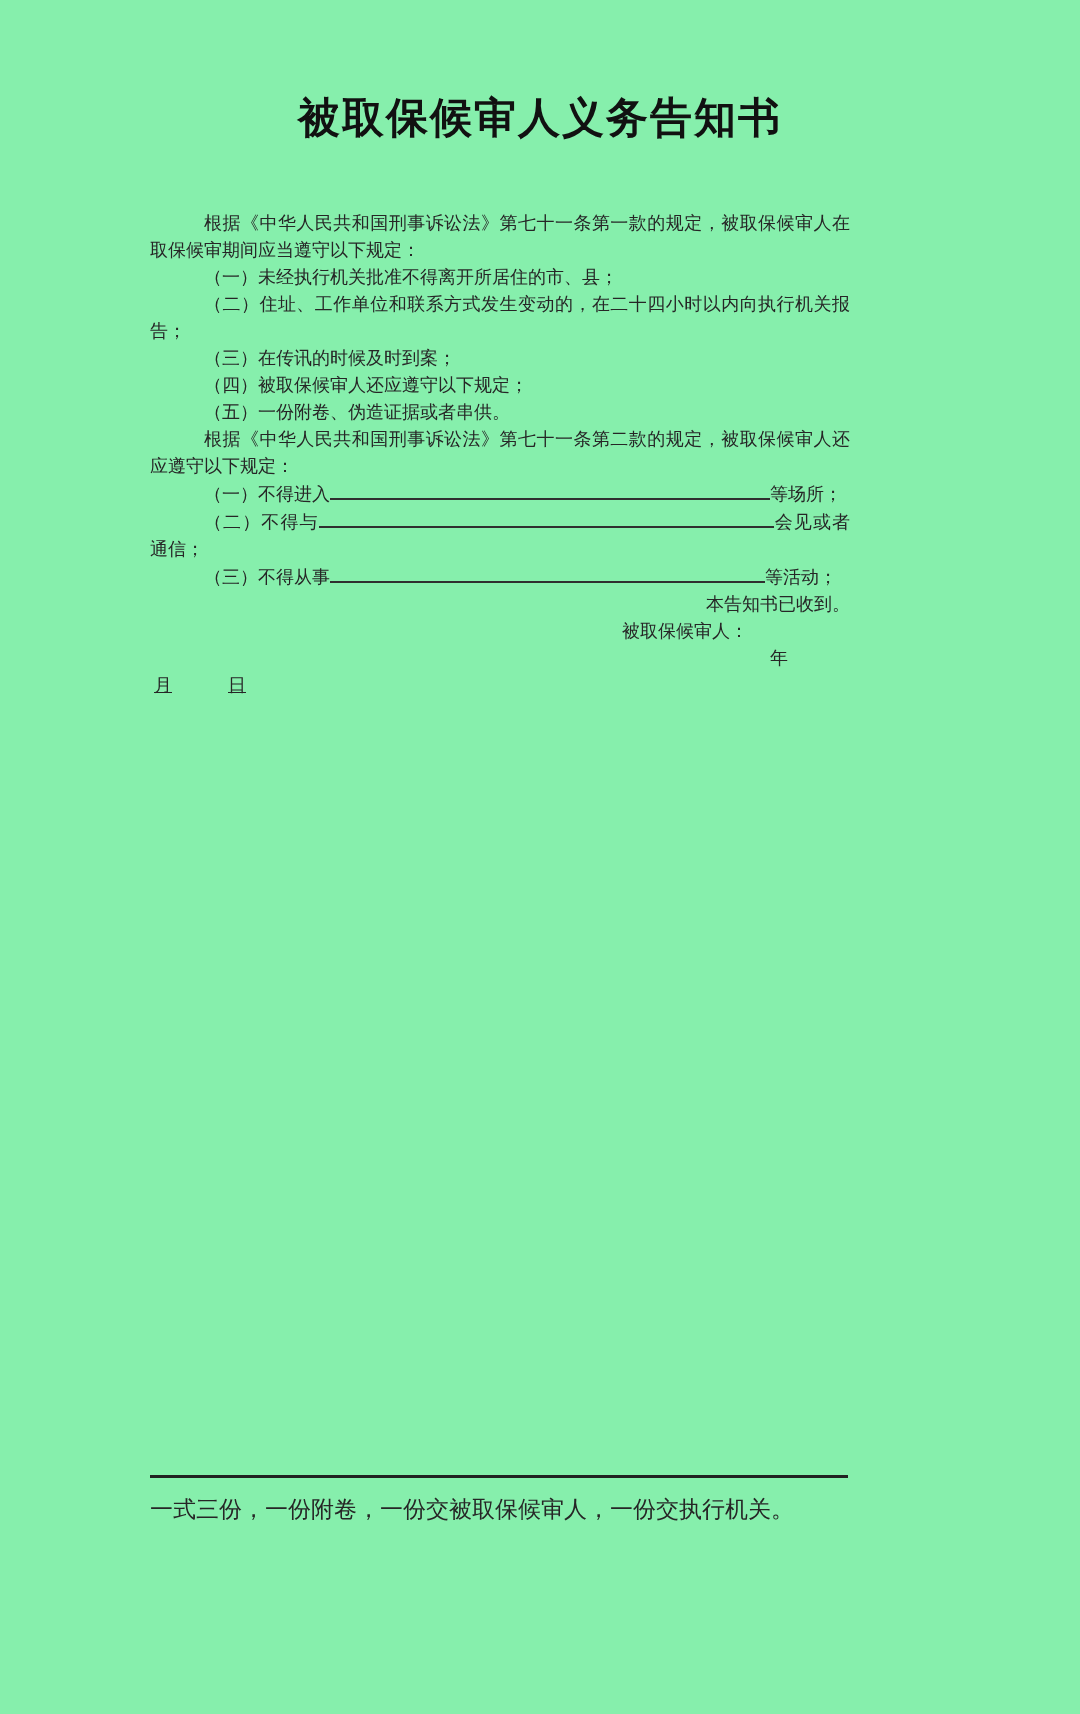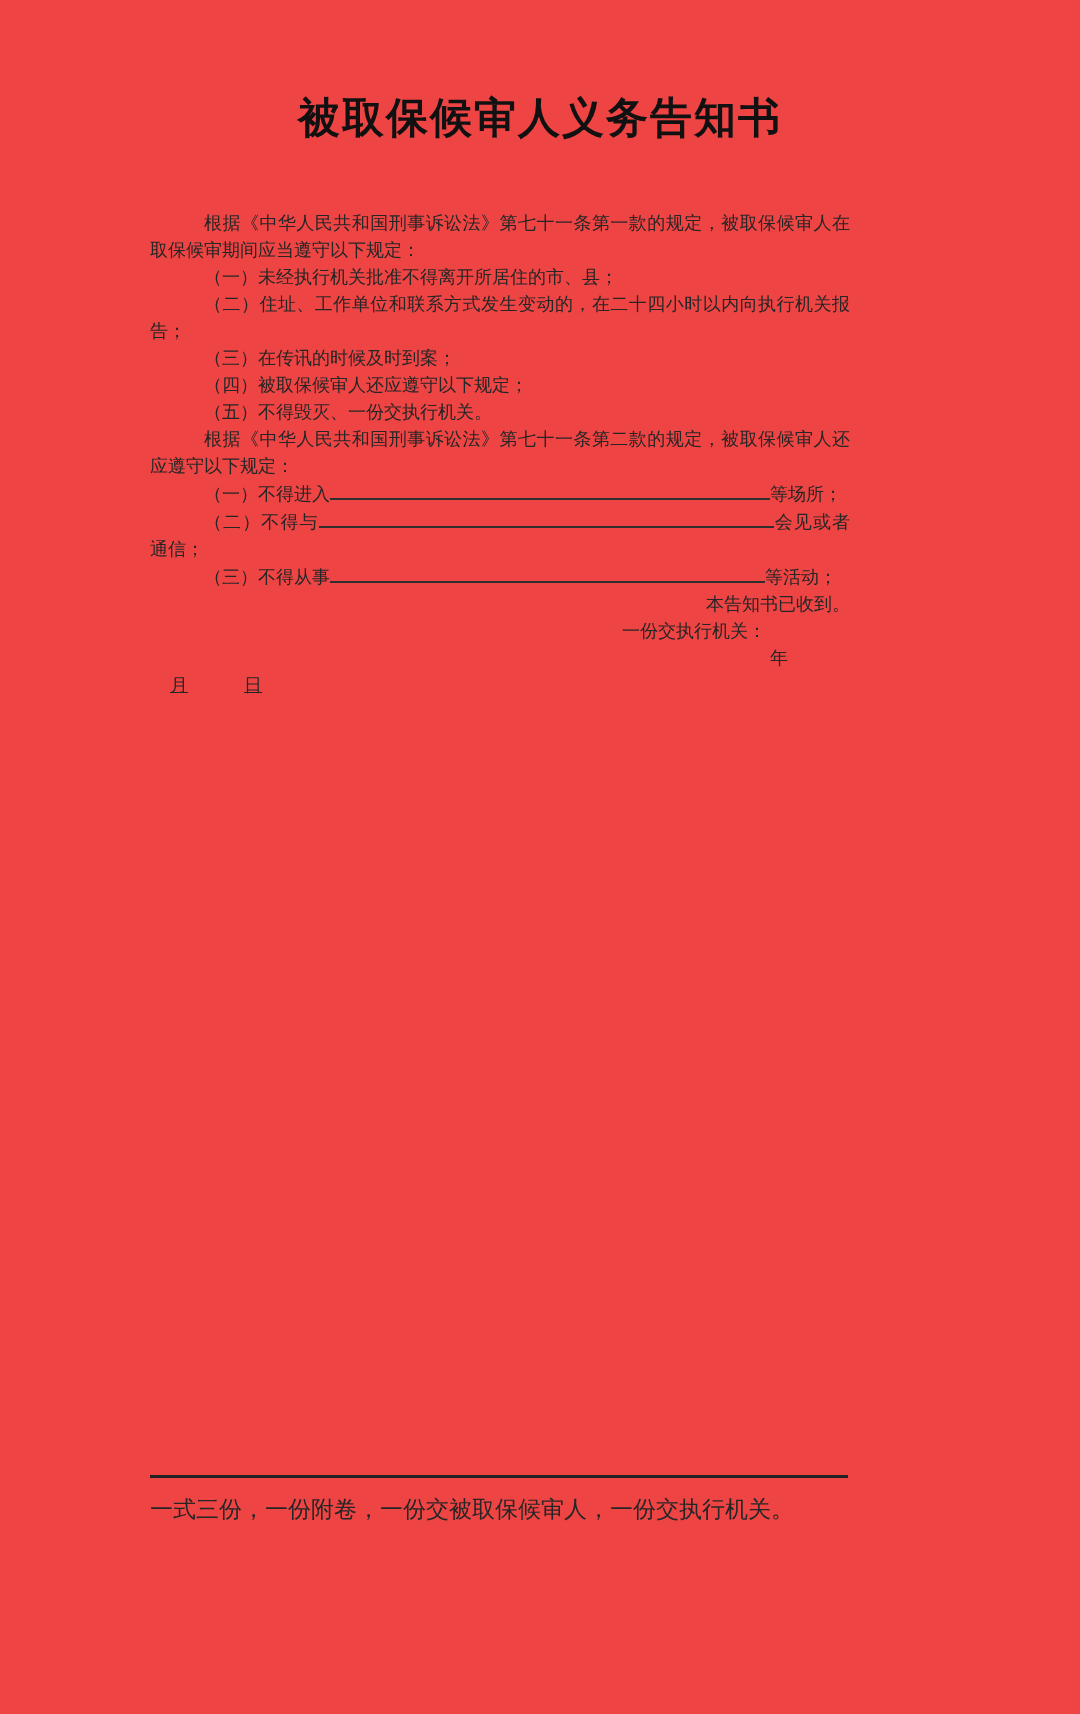--- a/index.html
+++ b/index.html
@@ -4,21 +4,21 @@
 <style>
   html, body {
     margin: 0;
     padding: 0;
     background: #ffffff;
   }
   .page {
     position: relative;
     width: 1080px;
     height: 1714px;
-    background: #ef4444;
+    background: #86efac;
     color: #262626;
     font-family: "Liberation Serif", "DejaVu Serif", serif;
     overflow: hidden;
   }
   .title {
     margin: 0;
     padding-top: 92px;
     text-align: center;
     font-size: 42px;
     line-height: 52px;
@@ -46,21 +46,21 @@
     border-bottom: 2px solid #2f2f2f;
     vertical-align: baseline;
   }
   .w1 { width: 440px; }
   .w2 { width: 455px; }
   .w3 { width: 435px; }
   .w4 { width: 440px; }
   .receipt   { margin-left: 440px; text-align: right; }
   .signature { margin-left: 472px; text-align: left; }
   .year-line { margin-left: 620px; text-align: left; }
-  .month-day-line { margin-left: 20px; text-align: left; text-decoration: underline; }
+  .month-day-line { margin-left: 4px; text-align: left; text-decoration: underline; }
   .day-gap { margin-left: 56px; }
   .footer {
     position: absolute;
     left: 150px;
     top: 1475px;
     width: 698px;
   }
   .footer-rule {
     height: 0;
     border-top: 3px solid #222222;
@@ -79,32 +79,32 @@
 <div class="page">
 
   <h1 class="title">被取保候审人义务告知书</h1>
 
   <div class="doc-body">
     <p class="para indent">根据《中华人民共和国刑事诉讼法》第七十一条第一款的规定，被取保候审人在取保候审期间应当遵守以下规定：</p>
     <p class="para indent">（一）未经执行机关批准不得离开所居住的市、县；</p>
     <p class="para indent">（二）住址、工作单位和联系方式发生变动的，在二十四小时以内向执行机关报告；</p>
     <p class="para indent">（三）在传讯的时候及时到案；</p>
     <p class="para indent">（四）被取保候审人还应遵守以下规定；</p>
-    <p class="para indent">（五）不得毁灭、一份交执行机关。</p>
+    <p class="para indent">（五）一份附卷、伪造证据或者串供。</p>
     <p class="para indent">根据《中华人民共和国刑事诉讼法》第七十一条第二款的规定，被取保候审人还应遵守以下规定：</p>
 
     <p class="para indent"><span>（一）不得进入</span><span class="blank w1"></span><span>等场所；</span></p>
 
     <p class="para indent"><span>（二）不得与</span><span class="blank w2"></span><span>会见或者通信；</span></p>
 
     <p class="para indent"><span>（三）不得从事</span><span class="blank w3"></span><span>等活动；</span></p>
 
 
     <p class="para receipt">本告知书已收到。</p>
-    <p class="para signature">一份交执行机关：</p>
+    <p class="para signature">被取保候审人：</p>
     <p class="para year-line"><span>年</span></p>
     <p class="para month-day-line"><span>月</span><span class="day-gap">日</span></p>
   </div>
 
   <div class="footer">
     <div class="footer-rule"></div>
     <p class="footer-note">一式三份，一份附卷，一份交被取保候审人，一份交执行机关。</p>
   </div>
 
 </div>

